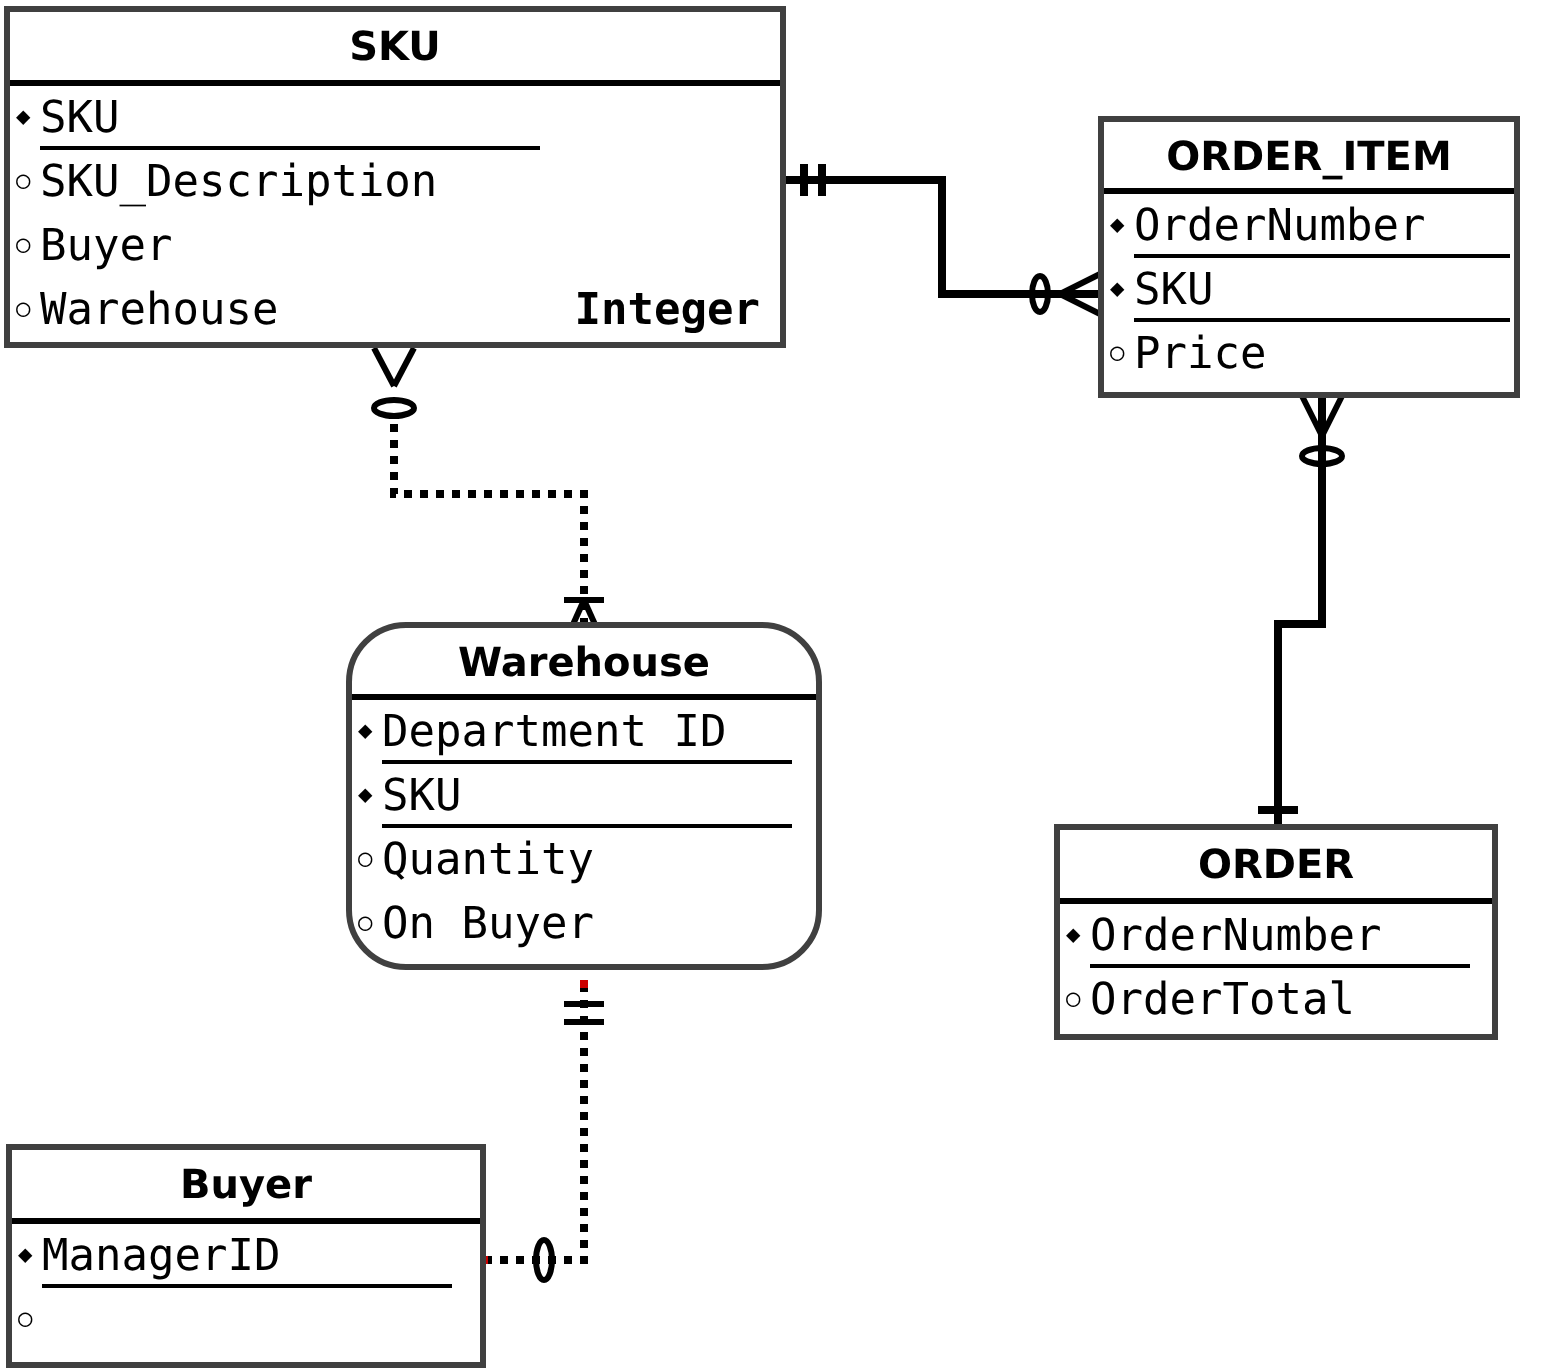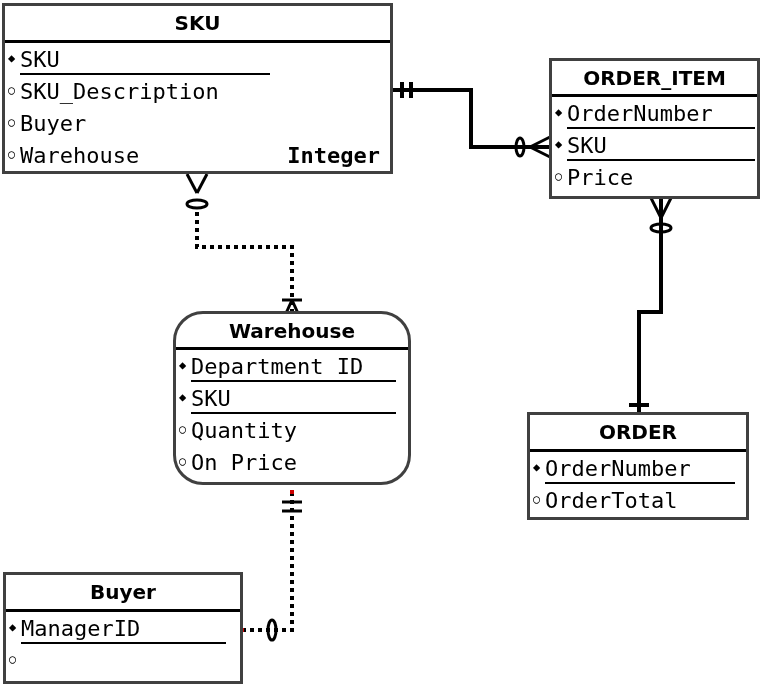--- a/index.html
+++ b/index.html
@@ -74,21 +74,21 @@
       <div class="attr"><span class="mark">○</span><span class="name">Price</span></div>
     </div>
 </div>
 
 <div class="entity" style="left:173px;top:311px;width:238px;height:174px;border-radius:30px;">
   <div class="title" style="height:36px;line-height:34px;">Warehouse</div>
   <div class="attrs" id="attrs-2">
       <div class="attr"><span class="mark">◆</span><span class="name key" style="width: 205px;">Department ID</span></div>
       <div class="attr"><span class="mark">◆</span><span class="name key" style="width: 205px;">SKU</span></div>
       <div class="attr"><span class="mark">○</span><span class="name">Quantity</span></div>
-      <div class="attr"><span class="mark">○</span><span class="name">On Price</span></div>
+      <div class="attr"><span class="mark">○</span><span class="name">On Buyer</span></div>
     </div>
 </div>
 
 <div class="entity" style="left:527px;top:412px;width:222px;height:108px;">
   <div class="title" style="height:37px;line-height:34px;">ORDER</div>
   <div class="attrs" id="attrs-3">
       <div class="attr"><span class="mark">◆</span><span class="name key" style="width: 190px;">OrderNumber</span></div>
       <div class="attr"><span class="mark">○</span><span class="name">OrderTotal</span></div>
     </div>
 </div>

